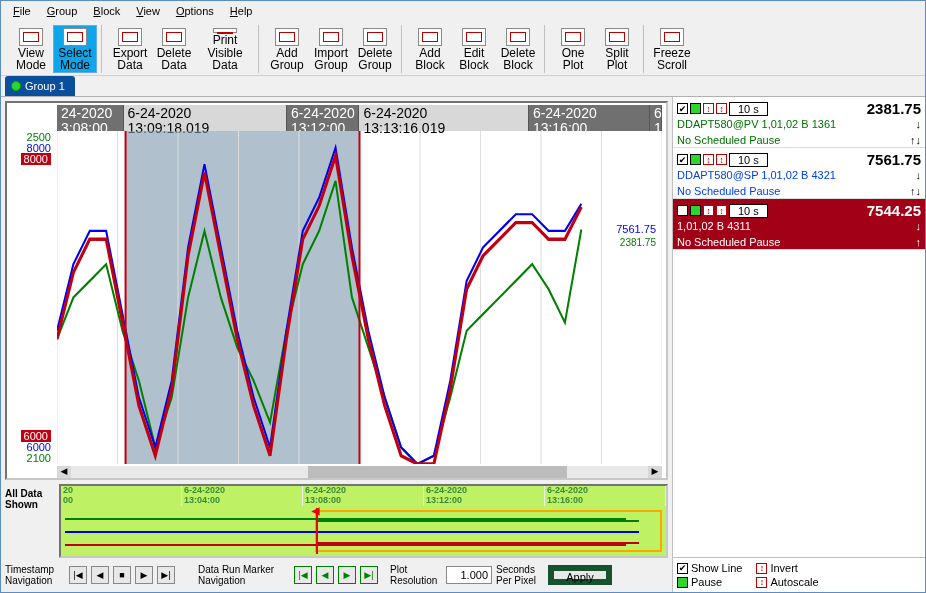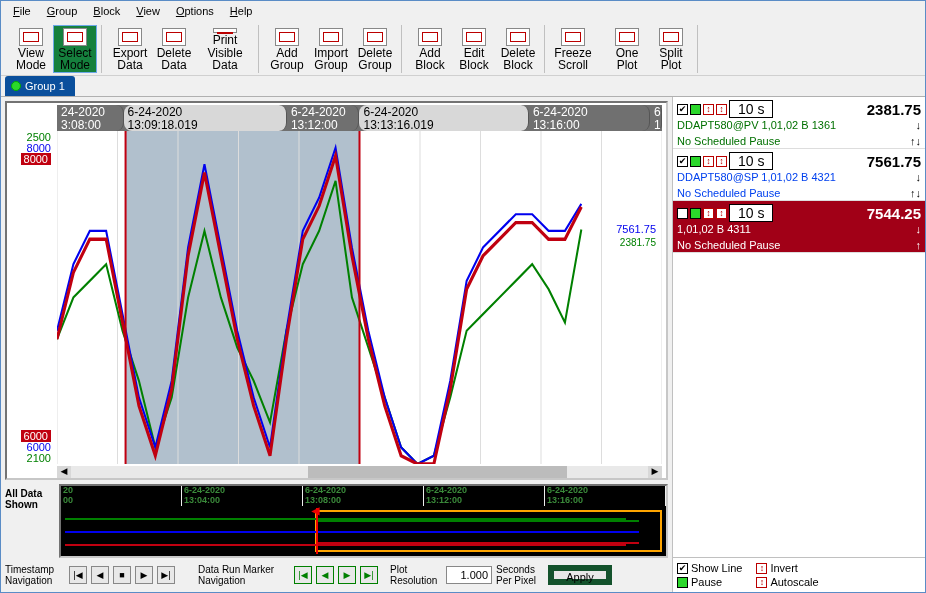--- a/index.html
+++ b/index.html
@@ -14,53 +14,53 @@
 
 
 .menubar { height: 20px; display: flex; align-items: center; padding: 0 6px; gap: 4px; }
 .menubar .menu-item { padding: 1px 6px; }
 .menubar .menu-item:first-letter { text-decoration: underline; }
 
 
 .toolbar { display: flex; align-items: flex-start; padding: 4px 4px 2px 4px; gap: 2px; background: #f0f0f0; border-bottom: 1px solid #d0d0d0; }
 .tool-group { display: flex; border-right: 1px solid #c0c0c0; padding: 0 4px; }
 .tool-btn { width: 44px; height: 48px; display: flex; flex-direction: column; align-items: center; justify-content: flex-start; padding-top: 2px; text-align:center; line-height: 1.05; border: 1px solid transparent; }
-.tool-btn.active { background:#15803d; border:1px solid #6ca8e8; }
+.tool-btn.active { background:#0ea5e9; border:1px solid #6ca8e8; }
 .tool-btn .tool-icon { width: 24px; height: 22px; margin-bottom: 1px; border:1px solid #888; background:#fff; position:relative; }
 .tool-btn .tool-icon::after{content:"";position:absolute;inset:3px;border:1px solid #b00;}
 .tool-btn .tl { font-size: 12px; }
 
 
 .tabs { display:flex; padding-left:4px; background:#f0f0f0; }
 .tab { height:20px; background:#0a4f9c; color:#fff; padding:2px 10px 2px 6px; border-radius:3px 3px 0 0; display:flex; align-items:center; gap:4px; font-size:11px;}
 .tab .dot { width:10px;height:10px;border-radius:50%;background:#2bd72b;border:1px solid #0a0;}
 
 
 .main-row { flex:1; display:flex; border-top:1px solid #b0b0b0; overflow:hidden; }
 .chart-col { flex:1; display:flex; flex-direction:column; padding:4px; gap:4px; }
 .side-col { width:253px; display:flex; flex-direction:column; border-left:1px solid #c0c0c0; background:#fff; }
 
 
 .chart-box { position:relative; flex:1; background:#fff; border:2px inset #c7c7c7; }
 .chart-top { position:absolute; left:50px; right:4px; top:2px; height:26px; background:#707070; display:flex; }
-.topcell { color:#fff; font-size:12px; padding:1px 4px; line-height:1.1; border-right:1px solid #555; white-space:nowrap;border-radius:8px;}
+.topcell { color:#fff; font-size:14px; padding:1px 4px; line-height:1.1; border-right:1px solid #555; white-space:nowrap;}
 .topcell.light { background:#d8d8d8; color:#000; }
 .plot-area { position:absolute; left:50px; right:4px; top:28px; bottom:14px; }
 .plot-area svg { width:100%; height:100%; }
 .axis-left { position:absolute; left:2px; top:28px; width:46px; bottom:14px; font-size:10px; }
 .axis-left .lbl { position:absolute; right:4px; }
 .scroll-h { position:absolute; left:50px; right:4px; bottom:0; height:12px; background:#e9e9e9; display:flex; }
 .scroll-h .arrow { width:14px; background:#d8d8d8; text-align:center; font-size:9px;}
 .scroll-h .track { flex:1; position:relative; }
 .scroll-h .thumb { position:absolute; left:41%; width:45%; height:100%; background:#bcbcbc; }
 
 
 .overview-row { display:flex; gap:6px;font-weight:bold; }
 .ov-label { width:48px; font-size:10px; line-height:1.1; padding-top:4px; }
-.ov-box { flex:1; height:74px; border:2px inset #c7c7c7; background:#000000; position:relative; }
+.ov-box { flex:1; height:74px; border:2px inset #c7c7c7; background:#bef264; position:relative; }
 .ov-top { height:20px; display:flex; }
 .ov-cell { flex:1; color:#3a8a3a; font-size:9px; border-right:1px solid #eee; padding:0 2px; line-height:1.1;}
 .ov-tracks { position:absolute; left:4px; right:4px; top:24px; bottom:4px; border:2px solid #ffa500; }
 .ov-tracks .ln { position:absolute; left:0; right:6%; height:2px; }
 
 
 .bottom-ctrls { display:flex; align-items:flex-start; gap:12px; padding:2px 0; }
 .navgrp { display:flex; align-items:center; gap:4px; }
 .navgrp .lbl { font-size:10px; line-height:1.1; width:60px; }
 .navgrp.wide .lbl { width:92px;margin-left:11px; }
@@ -68,21 +68,21 @@
 .navbtn.grn { color:#008000; border-color:#008000;}
 .apply-btn { width:64px; height:20px; border:6px solid #14532d; background:#e8e8e8; }
 
 
 .sig-row { border-bottom:1px solid #ddd; padding:3px 4px 1px 4px; }
 .sig-row.sel { background:#a10017; color:#fff; }
 .sig-head { display:flex; align-items:center; gap:2px; }
 .sbox { width:11px; height:11px; border:1px solid #000; display:inline-flex; align-items:center; justify-content:center; font-size:9px; background:#fff;}
 .sbox.g { background:#2bd72b;}
 .sbox.r { border-color:#b00; color:#b00;}
-.sig-head .seconds { border:1px solid #000; padding:0 8px; font-size:14px; background:#fff; color:#000;}
+.sig-head .seconds { border:1px solid #000; padding:0 8px; font-size:11px; background:#fff; color:#000;}
 .sig-head .val { margin-left:auto; font-weight:bold; font-size:15px; }
 .sig-sub { font-size:10px; margin-top:1px; display:flex; justify-content:space-between; }
 .sig-np { font-size:10px; margin-top:4px; display:flex; justify-content:space-between;gap:21px; }
 
 .side-footer { margin-top:auto; border-top:1px solid #c0c0c0; display:flex; padding:4px; gap:14px; }
 .side-footer .col { display:flex; flex-direction:column; gap:2px; }
 .side-footer .item { display:flex; align-items:center; gap:3px; font-size:10px;}
 </style>
 </head>
 <body>
@@ -156,37 +156,37 @@
           <div class="tool-icon"></div>
           <div class="tl">Edit
 Block</div>
         </div>
       <div class="tool-btn">
           <div class="tool-icon"></div>
           <div class="tl">Delete
 Block</div>
         </div>
     </div>
+    <div class="tool-group">
+      <div class="tool-btn">
+          <div class="tool-icon"></div>
+          <div class="tl">One
+Plot</div>
+        </div>
+      <div class="tool-btn">
+          <div class="tool-icon"></div>
+          <div class="tl">Split
+Plot</div>
+        </div>
+    </div>
     <div class="tool-group" style="border-right:none">
       <div class="tool-btn">
           <div class="tool-icon"></div>
           <div class="tl">Freeze
 Scroll</div>
-        </div>
-    </div>
-    <div class="tool-group">
-      <div class="tool-btn">
-          <div class="tool-icon"></div>
-          <div class="tl">One
-Plot</div>
-        </div>
-      <div class="tool-btn">
-          <div class="tool-icon"></div>
-          <div class="tl">Split
-Plot</div>
         </div>
     </div>
   </div>
 
   <div class="tabs">
     <div class="tab">
       <span class="dot"></span>
       <span>Group 1</span>
     </div>
   </div>

